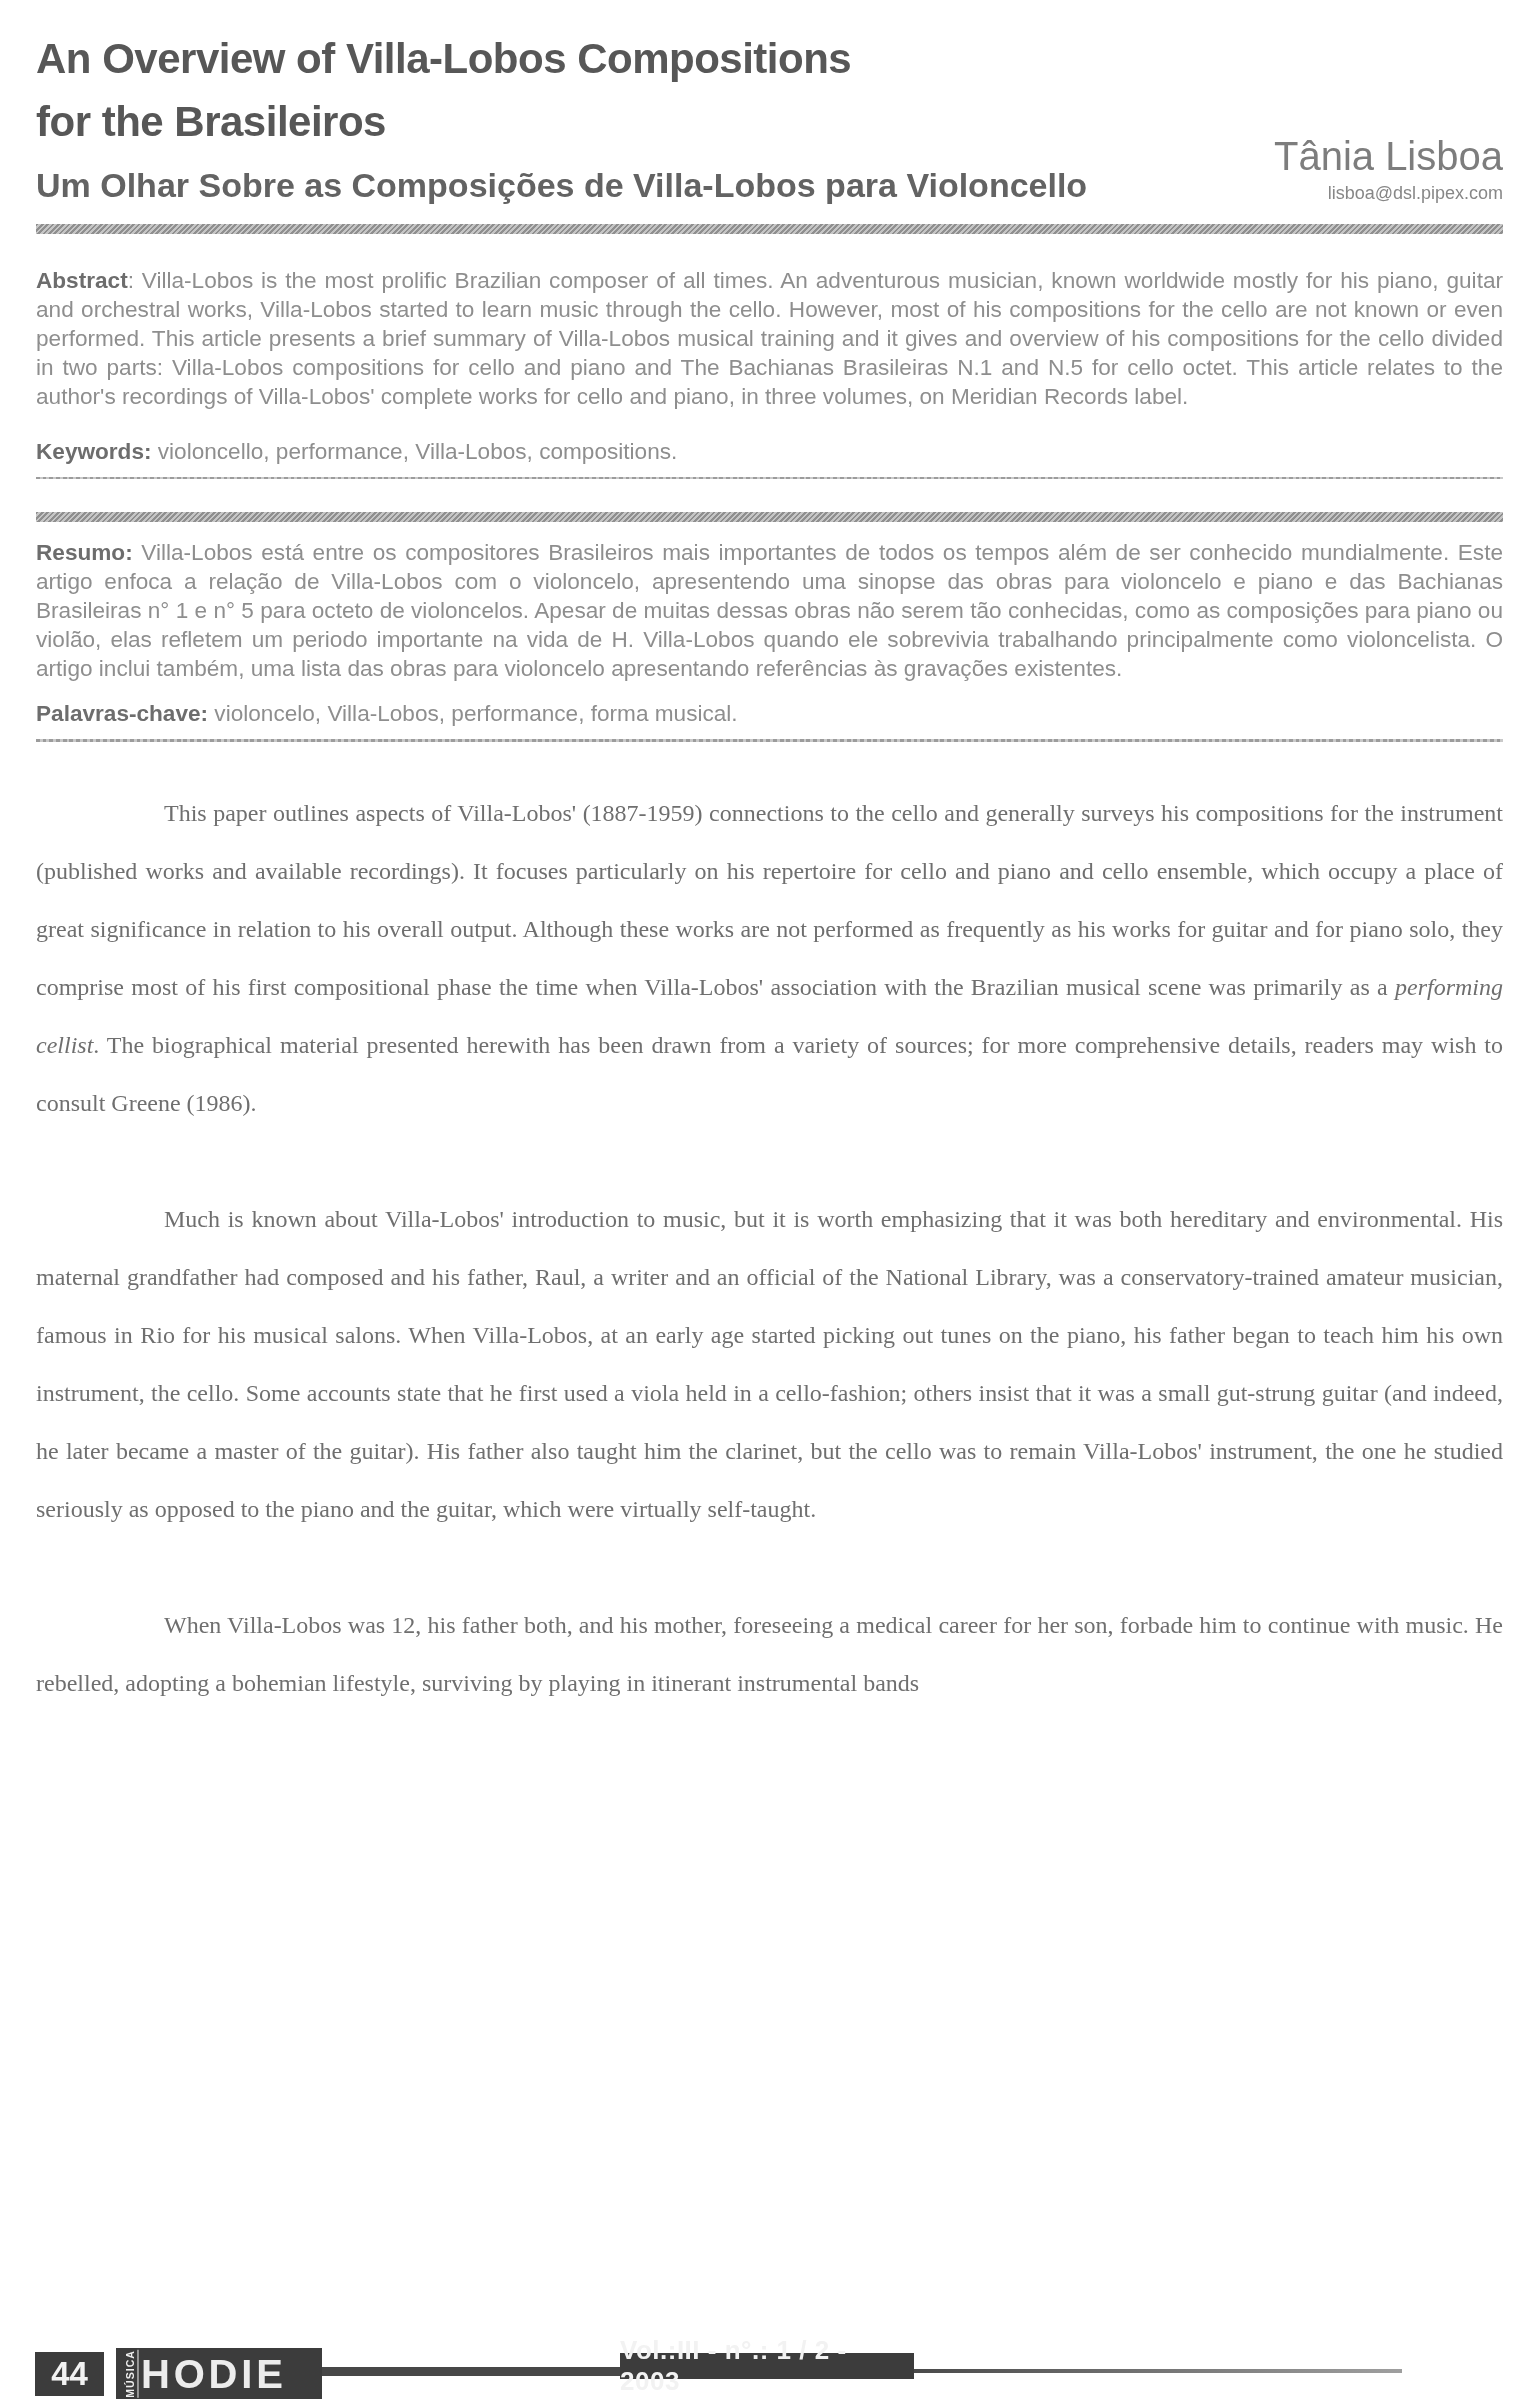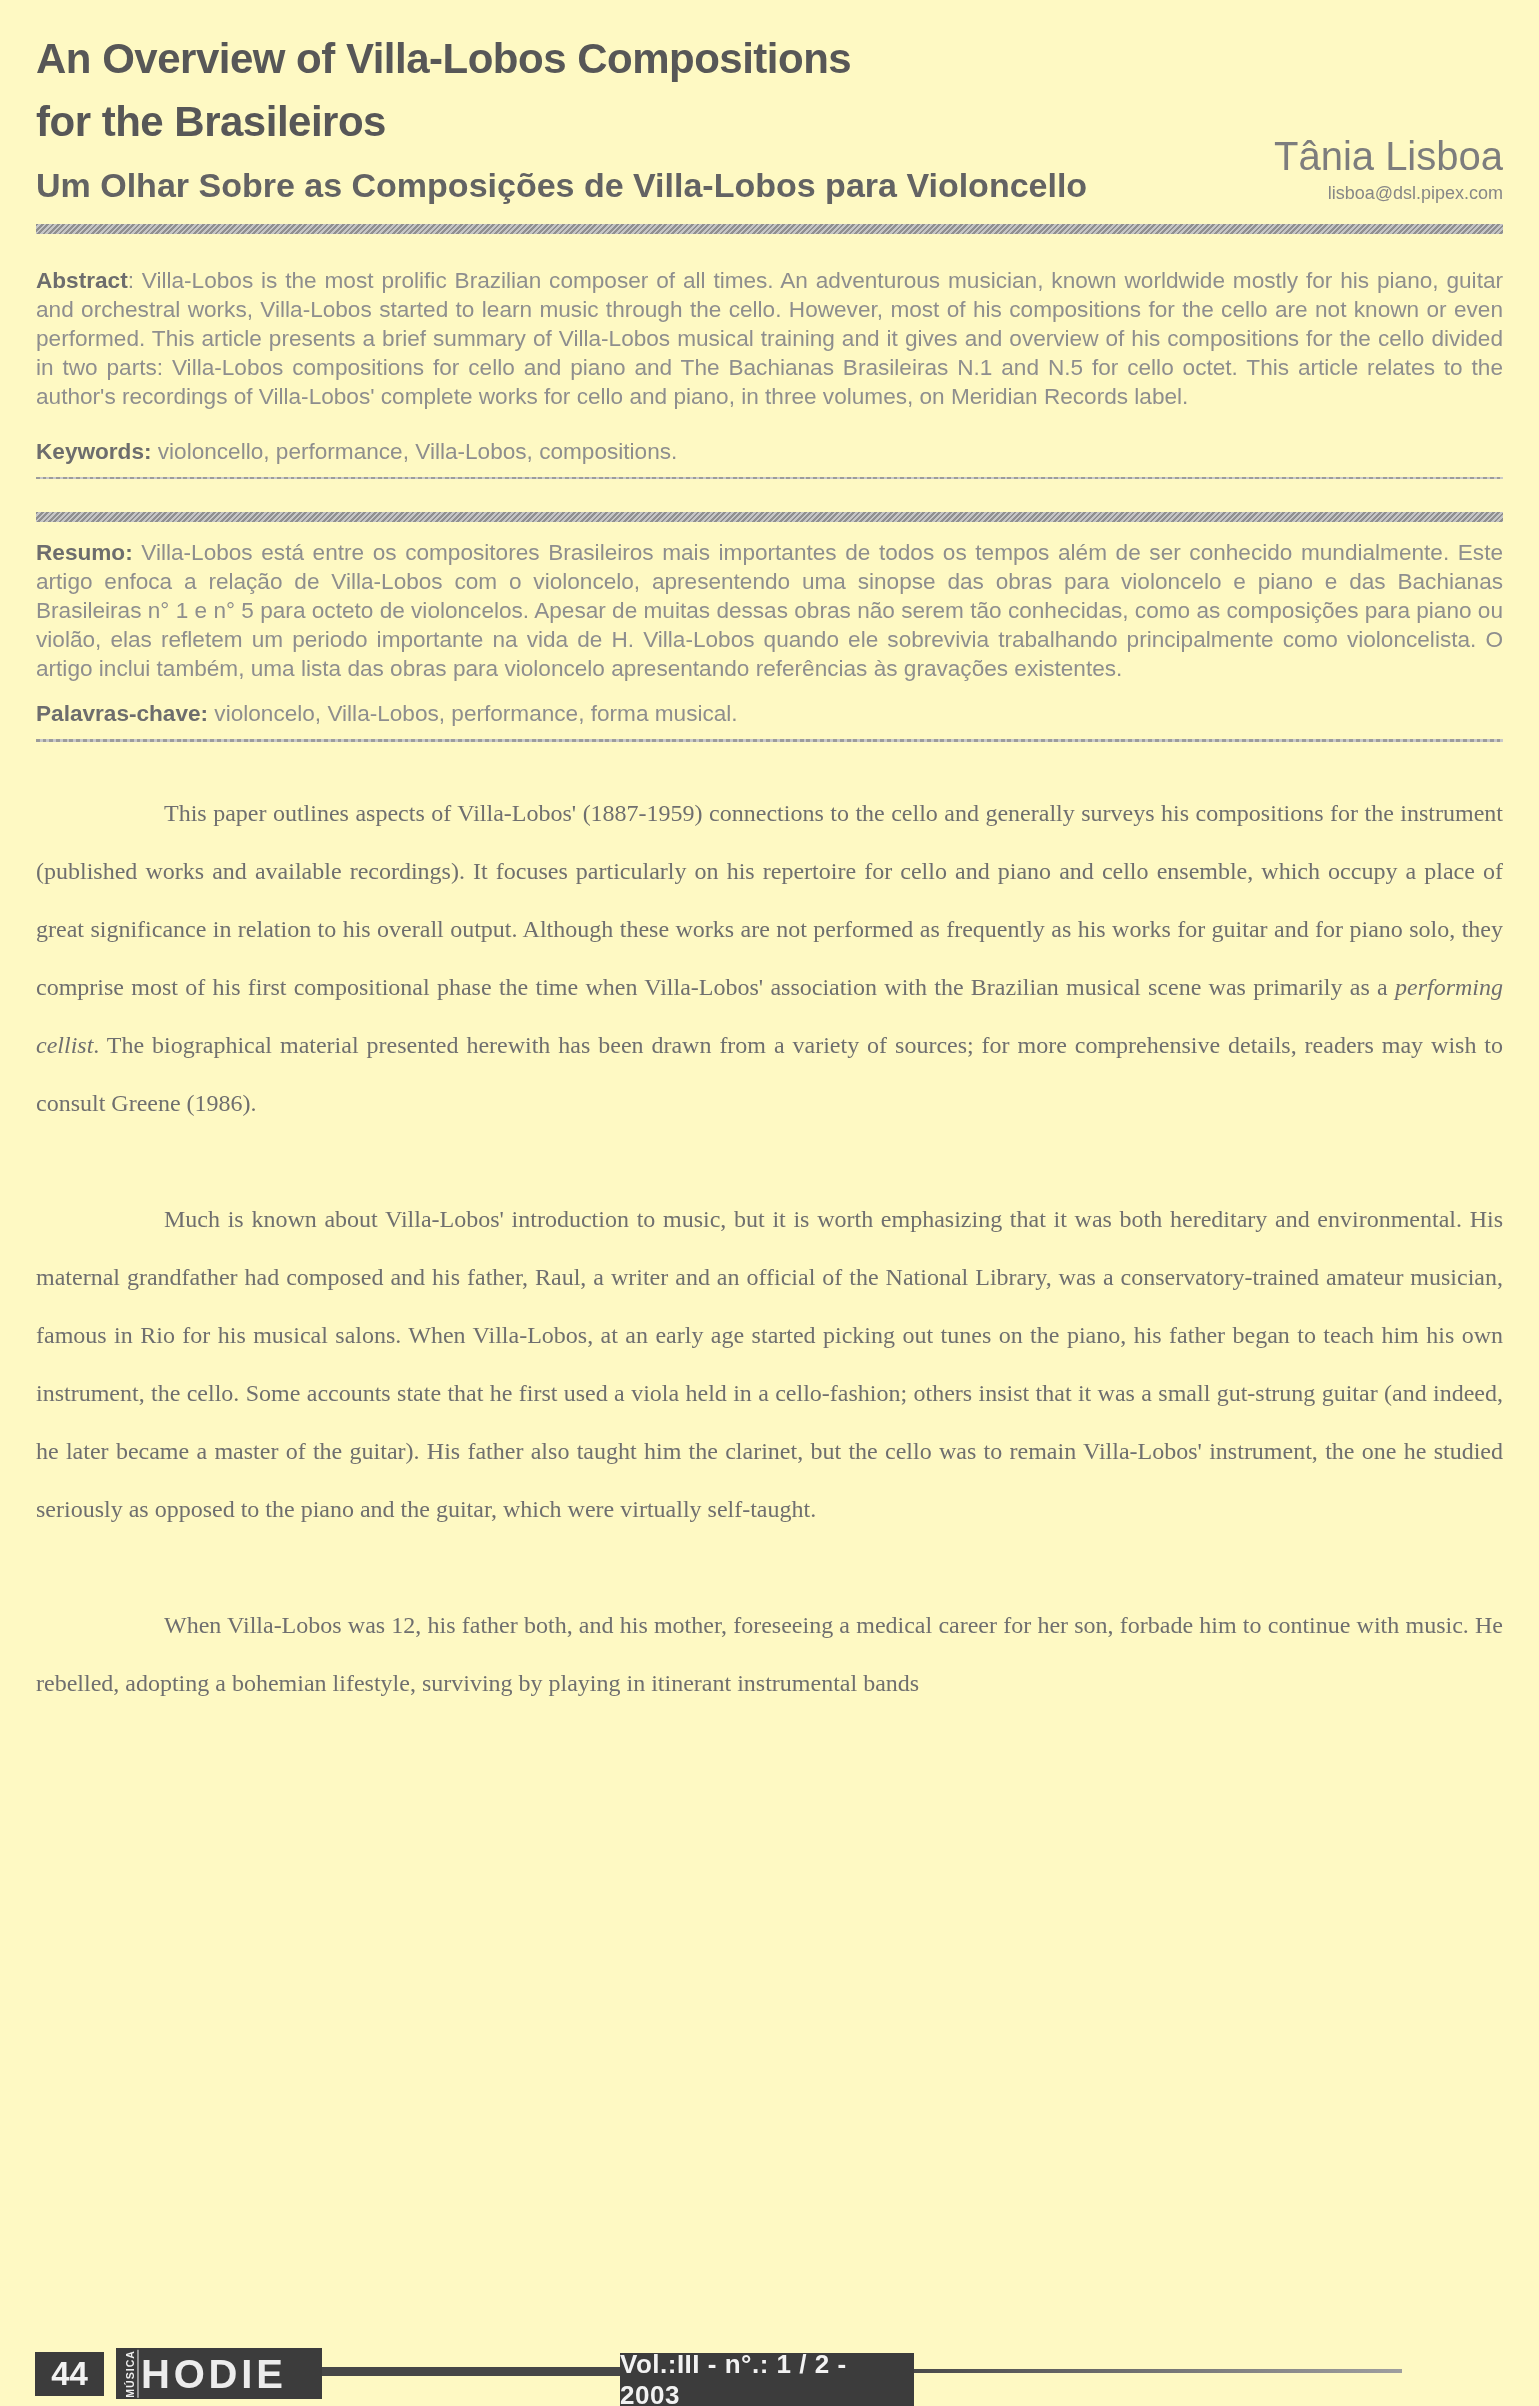--- a/index.html
+++ b/index.html
@@ -1,19 +1,19 @@
 <!DOCTYPE html>
 <html><head>
 <meta charset="utf-8">
 <style>
   html,body { margin:0; padding:0; background:#e9e9e9; }
   .page {
     position:relative;
     width:1539px; height:2407px;
-    background:#fef9c3;
+    background:#ffffff;
     margin:0 auto;
     font-family:"Liberation Sans", sans-serif;
     overflow:hidden;
   }
   .content { padding:0 36px; }
 
   
   .header {
     display:flex; justify-content:space-between; align-items:flex-end;
     padding-top:27px;
@@ -83,21 +83,21 @@
   }
   .logo-main {
     font-size:40px; font-weight:700; color:#ececec; letter-spacing:3.8px;
     line-height:1;
   }
   .footer-bar1 {
     position:absolute; left:322px; top:2367px; width:298px; height:8.6px;
     background:#474747;
   }
   .vol-box {
-    position:absolute; left:620px; top:2353px; width:294px; height:54px;
+    position:absolute; left:620px; top:2353px; width:294px; height:26px;
     background:#3c3c3c; color:#f2f2f2; font-weight:700; font-size:26px;
     display:flex; align-items:center; justify-content:center;
     letter-spacing:0.5px;
   }
   .footer-bar2 {
     position:absolute; left:914px; top:2369px; width:488px; height:3.8px;
     background:linear-gradient(90deg,#4a4a4a,#9f9f9f);
   }
 </style>
 </head>

